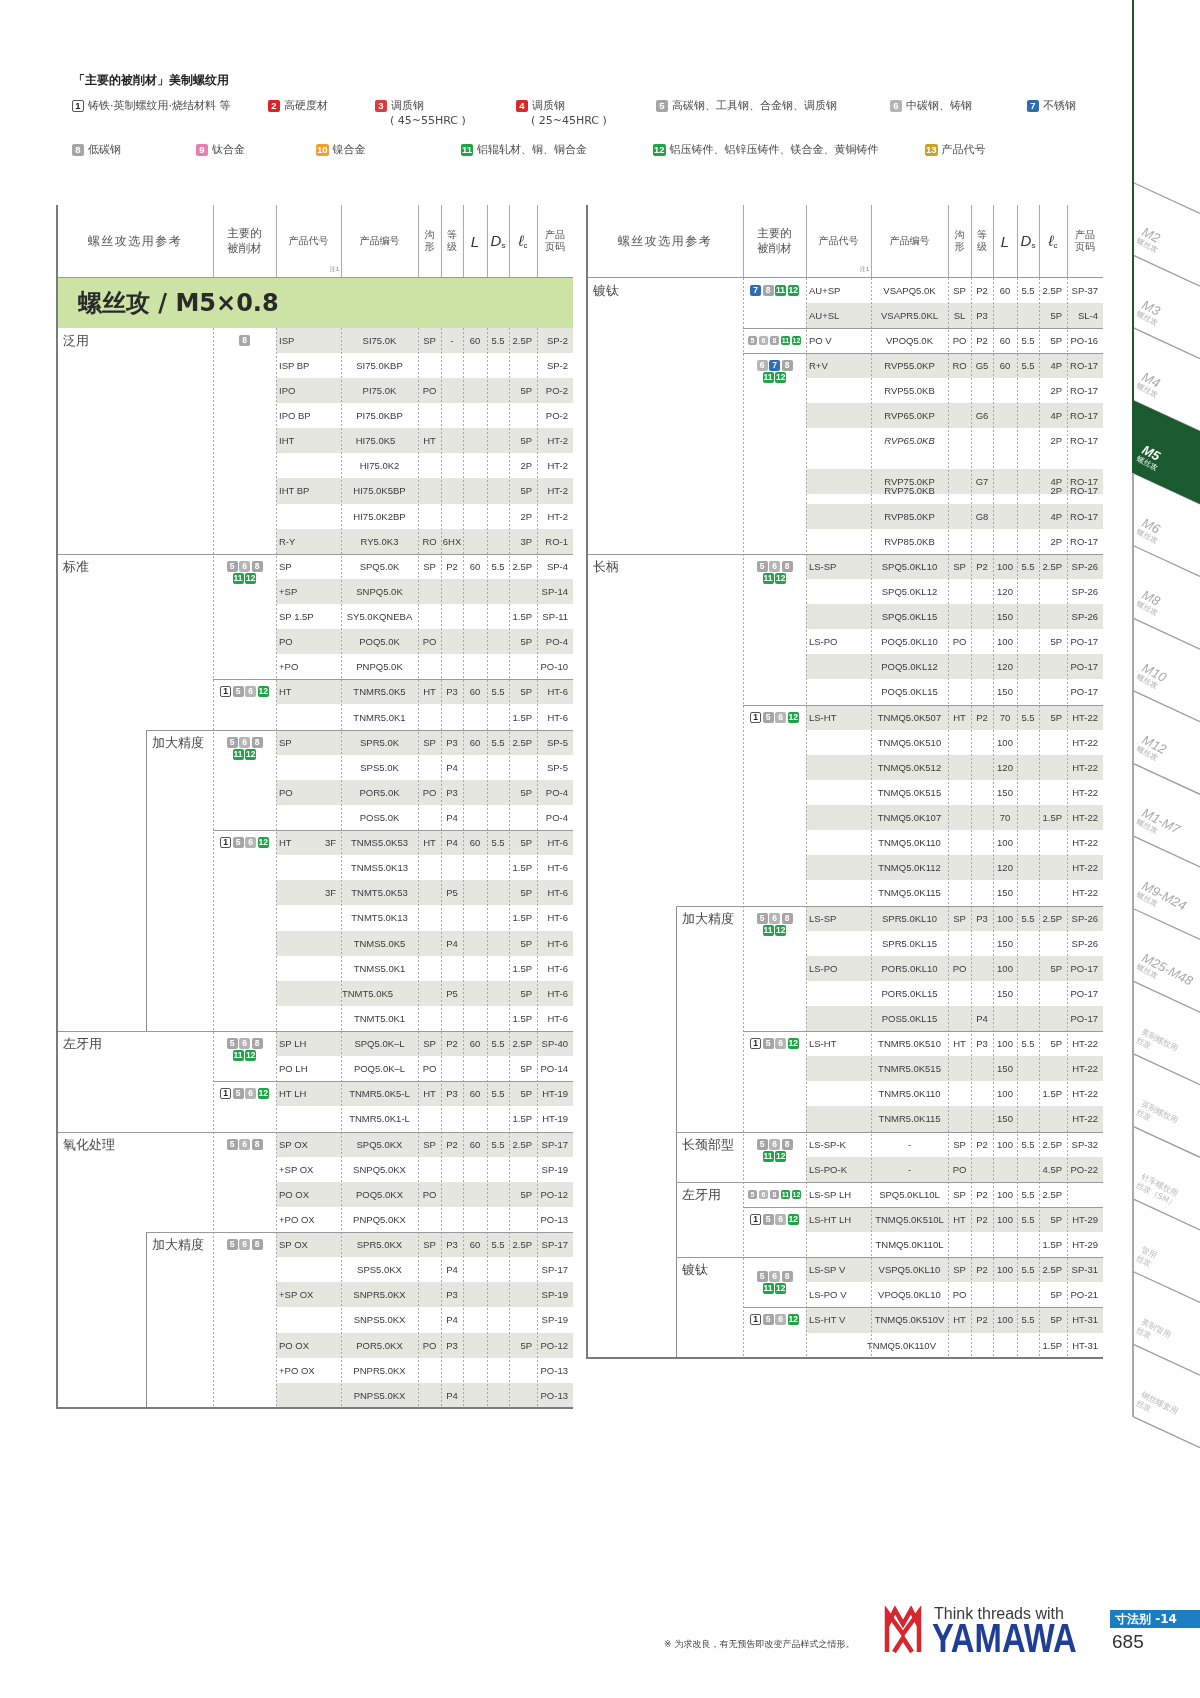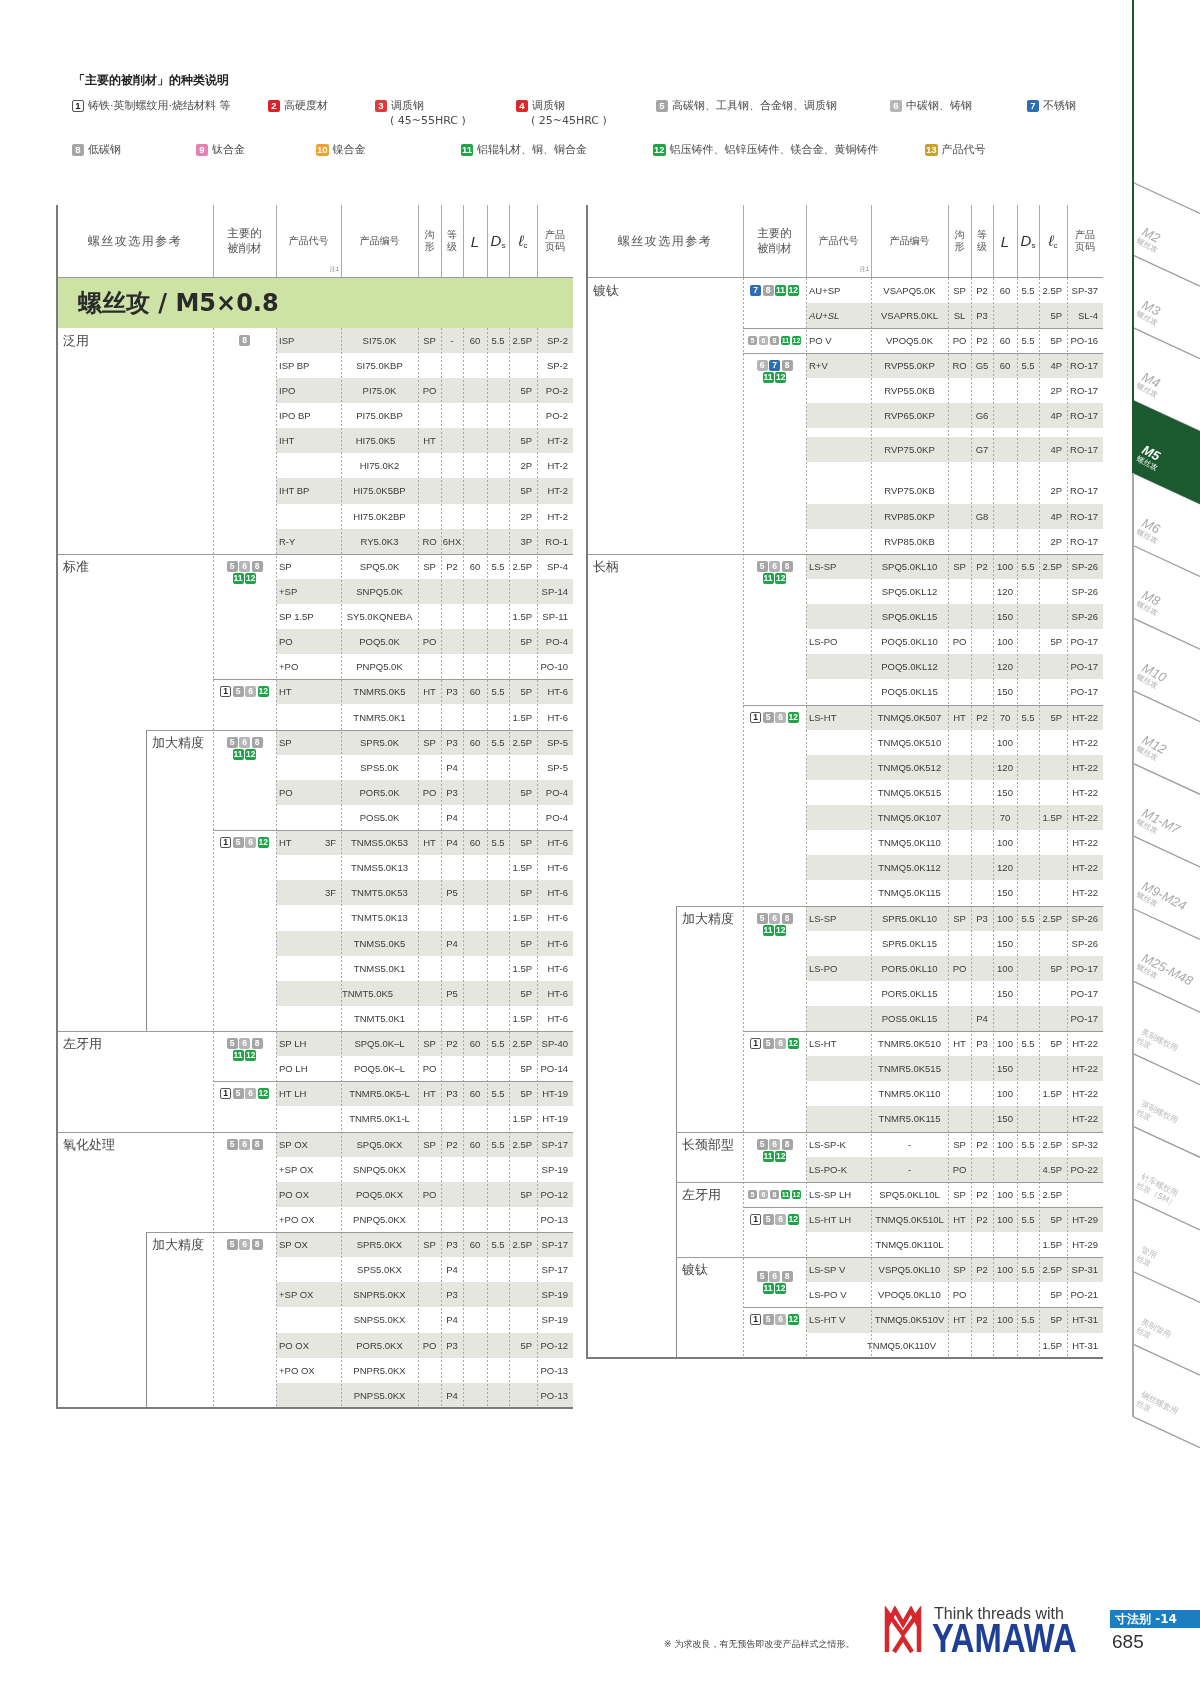--- a/index.html
+++ b/index.html
@@ -68,21 +68,21 @@
 .brand{position:absolute;left:932px;top:1618px;font-family:"Liberation Sans",sans-serif;font-weight:bold;font-size:40px;line-height:40px;color:var(--brand-blue);transform:scaleX(0.82);transform-origin:0 0;white-space:nowrap;}
 .section-tab{position:absolute;left:1110px;top:1610px;width:90px;height:18px;line-height:18px;padding-left:5px;background:var(--section-tab);color:#fff;font-size:12px;font-weight:bold;white-space:nowrap;}
 .page-num{position:absolute;left:1112px;top:1631px;font-family:"Liberation Sans",sans-serif;font-size:19px;line-height:22px;color:#333;}
 </style>
 </head>
 <body>
 
 <div id="page" style="--title-band: #cde2a5; --row-shade: #e6e6e0; --active-tab: #1b5a2f; --tab-divider: #9c9c9c; --brand-blue: #1f3f95; --brand-red: #d7262c; --section-tab: #1b7ec2;">
 
   <div>
-    <div class="lg-title">「主要的被削材」的种类说明</div>
+    <div class="lg-title">「主要的被削材」美制螺纹用</div>
 
     <div class="lg-item" style="left:72px;top:100px">
       <span class="badge outline">1</span>
       <span class="lg-text">
           <span>铸铁·英制螺纹用·烧结材料 等</span>
         </span>
     </div>
     <div class="lg-item" style="left:268px;top:100px">
       <span class="badge" style="background: rgb(217, 35, 42);">2</span>
       <span class="lg-text">
@@ -837,21 +837,21 @@
         <div class="td r" style="left: 219px; width: 65px;"></div>
         <div class="td c" style="left: 284px; width: 77px;">VSAPQ5.0K</div>
         <div class="td c" style="left: 361px; width: 23px;">SP</div>
         <div class="td c" style="left: 384px; width: 22px;">P2</div>
         <div class="td c" style="left: 406px; width: 24px;">60</div>
         <div class="td c" style="left: 430px; width: 22px;">5.5</div>
         <div class="td r" style="left: 452px; width: 28px;">2.5P</div>
         <div class="td r" style="left: 480px; width: 36px;">SP-37</div>
       </div>
       <div class="trow shaded" style="top: 97.62px;">
-        <div class="td l" style="left: 219px; width: 65px; font-style: italic;">AU+SL</div>
+        <div class="td l" style="left: 219px; width: 65px;">AU+SL</div>
         <div class="td r" style="left: 219px; width: 65px;"></div>
         <div class="td c" style="left: 284px; width: 77px;">VSAPR5.0KL</div>
         <div class="td c" style="left: 361px; width: 23px;">SL</div>
         <div class="td c" style="left: 384px; width: 22px;">P3</div>
         <div class="td c" style="left: 406px; width: 24px;"></div>
         <div class="td c" style="left: 430px; width: 22px;"></div>
         <div class="td r" style="left: 452px; width: 28px;">5P</div>
         <div class="td r" style="left: 480px; width: 36px;">SL-4</div>
       </div>
       <div class="trow" style="top: 122.74px;">
@@ -902,21 +902,21 @@
         <div class="td l" style="left: 219px; width: 65px;"></div>
         <div class="td r" style="left: 219px; width: 65px;"></div>
         <div class="td c" style="left: 284px; width: 77px; font-style: italic;">RVP65.0KB</div>
         <div class="td c" style="left: 361px; width: 23px;"></div>
         <div class="td c" style="left: 384px; width: 22px;"></div>
         <div class="td c" style="left: 406px; width: 24px;"></div>
         <div class="td c" style="left: 430px; width: 22px;"></div>
         <div class="td r" style="left: 452px; width: 28px;">2P</div>
         <div class="td r" style="left: 480px; width: 36px;">RO-17</div>
       </div>
-      <div class="trow shaded" style="top: 232px;">
+      <div class="trow shaded" style="top: 264px;">
         <div class="td l" style="left: 219px; width: 65px;"></div>
         <div class="td r" style="left: 219px; width: 65px;"></div>
         <div class="td c" style="left: 284px; width: 77px;">RVP75.0KP</div>
         <div class="td c" style="left: 361px; width: 23px;"></div>
         <div class="td c" style="left: 384px; width: 22px;">G7</div>
         <div class="td c" style="left: 406px; width: 24px;"></div>
         <div class="td c" style="left: 430px; width: 22px;"></div>
         <div class="td r" style="left: 452px; width: 28px;">4P</div>
         <div class="td r" style="left: 480px; width: 36px;">RO-17</div>
       </div>

